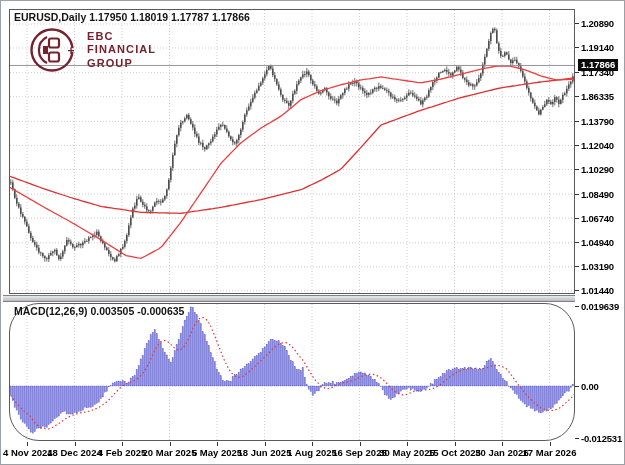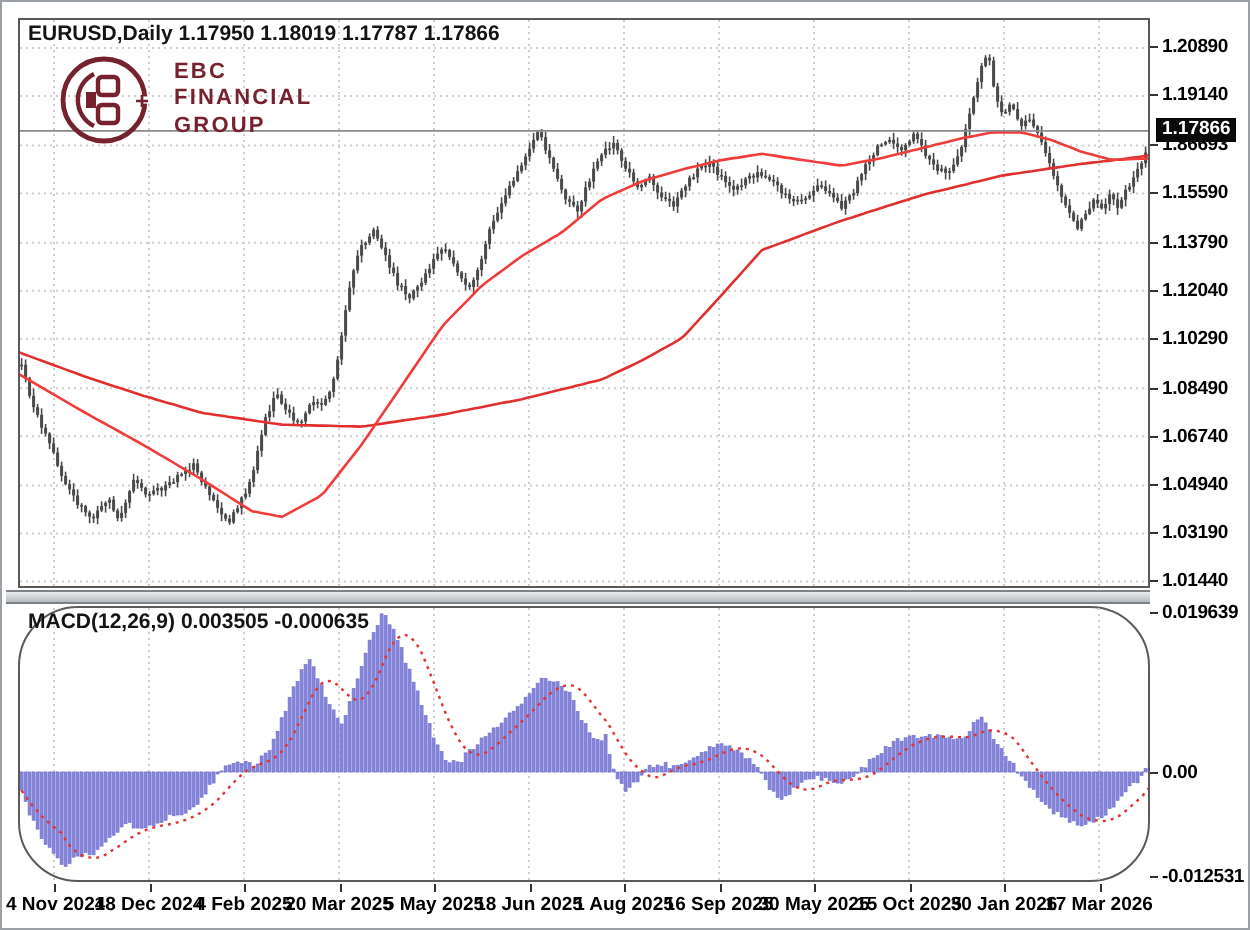--- a/index.html
+++ b/index.html
@@ -952,23 +952,23 @@
     <div class="ohlc-title">MACD(12,26,9) 0.003505 -0.000635</div>
   </div>
 
 
   <div id="price-axis">
       <div class="htick" style="top: 22px;"></div>
       <div class="axis-label" style="top: 17.4922px;">1.20890</div>
       <div class="htick" style="top: 46px;"></div>
       <div class="axis-label" style="top: 41.4985px;">1.19140</div>
       <div class="htick" style="top: 71px;"></div>
-      <div class="axis-label" style="top: 66.1907px;">1.86693</div>
+      <div class="axis-label" style="top: 66.1907px;">1.17340</div>
       <div class="htick" style="top: 95px;"></div>
-      <div class="axis-label" style="top: 90.197px;">1.15590</div>
+      <div class="axis-label" style="top: 90.197px;">1.86335</div>
       <div class="htick" style="top: 120px;"></div>
       <div class="axis-label" style="top: 114.889px;">1.13790</div>
       <div class="htick" style="top: 144px;"></div>
       <div class="axis-label" style="top: 138.896px;">1.12040</div>
       <div class="htick" style="top: 168px;"></div>
       <div class="axis-label" style="top: 162.902px;">1.10290</div>
       <div class="htick" style="top: 193px;"></div>
       <div class="axis-label" style="top: 187.594px;">1.08490</div>
       <div class="htick" style="top: 217px;"></div>
       <div class="axis-label" style="top: 211.6px;">1.06740</div>

